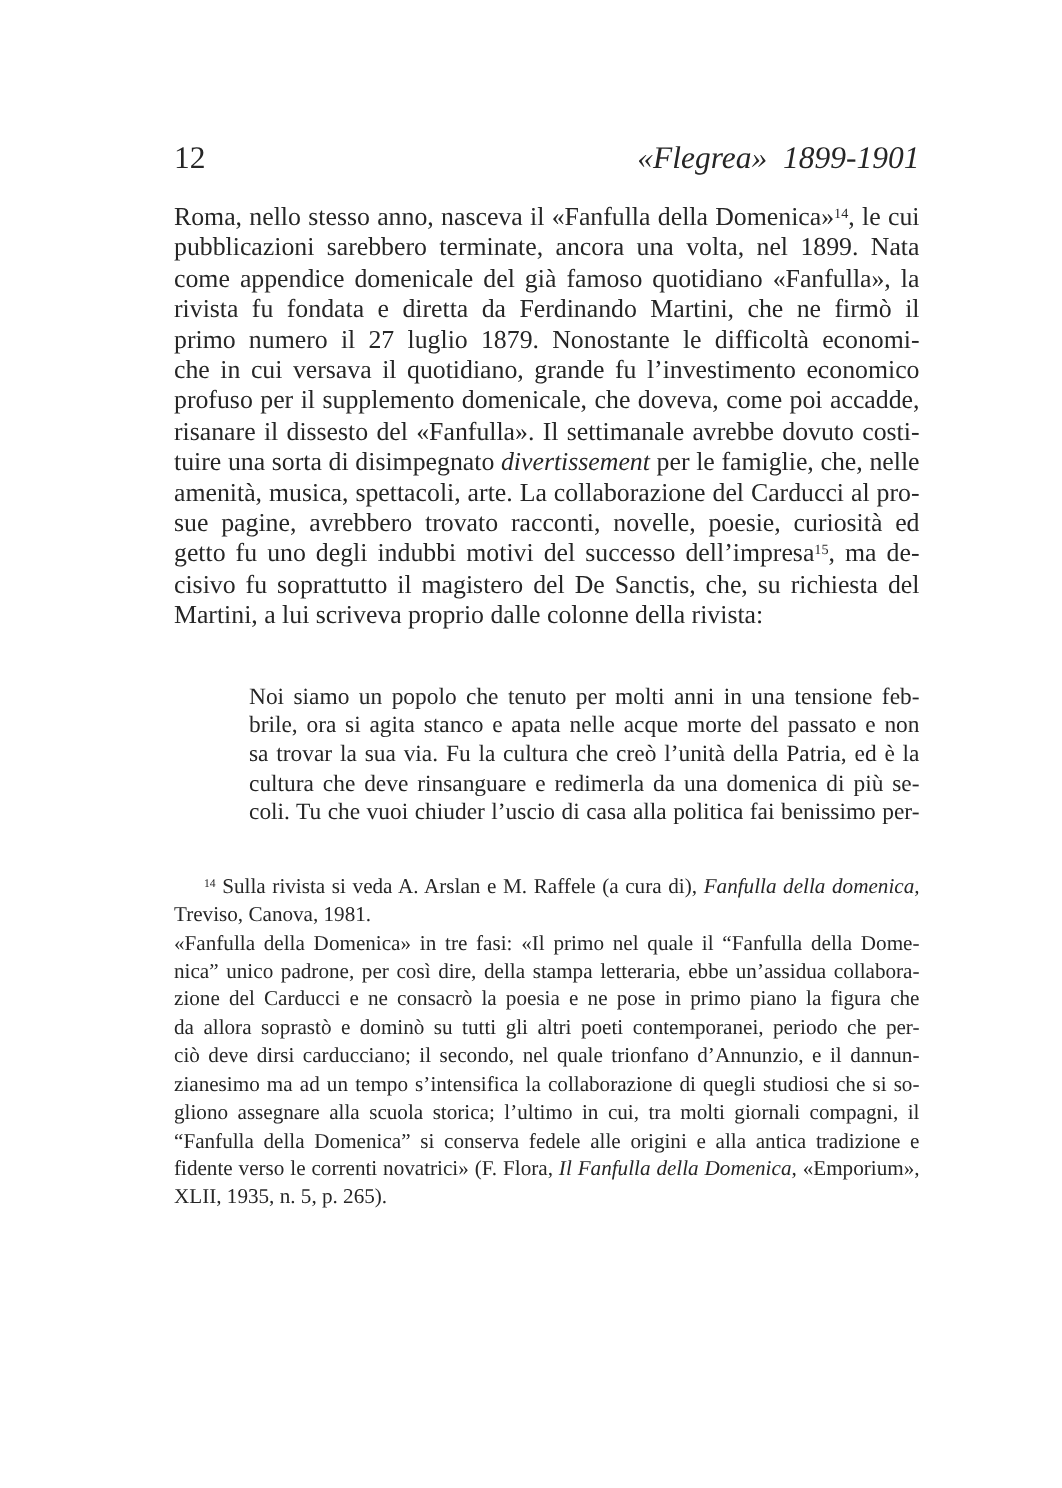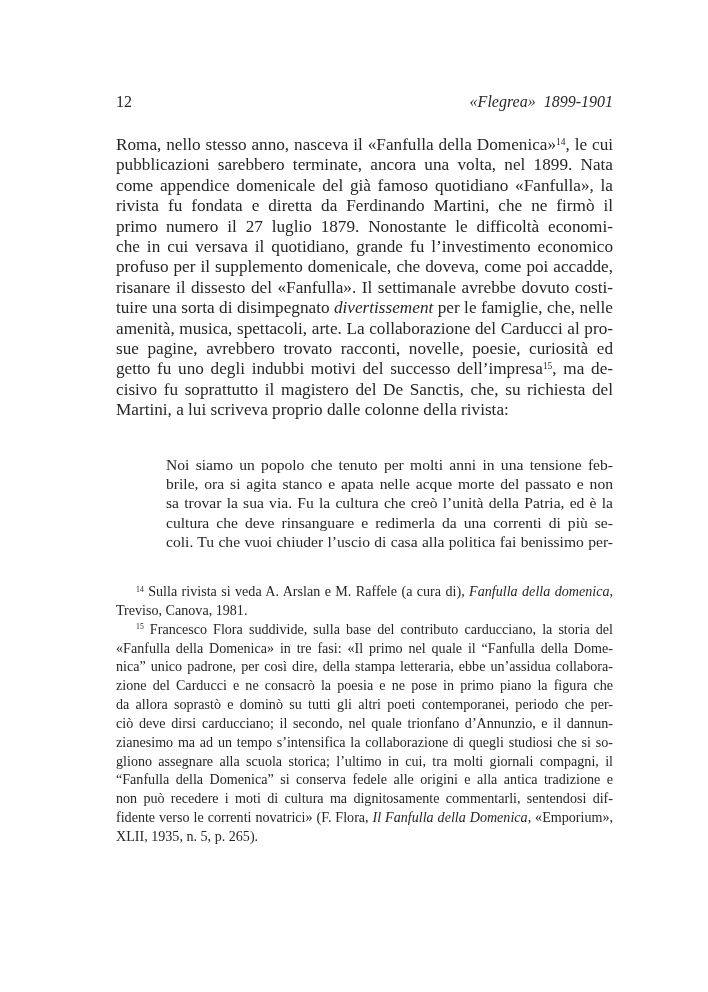--- a/index.html
+++ b/index.html
@@ -20,21 +20,21 @@
     left: 116px;
     top: 0;
     width: 497px;
   }
   .running-head {
     position: absolute;
     top: 93px;
     left: 0;
     width: 497px;
     height: 20px;
-    font-size: 16px;
+    font-size: 21px;
   }
   .page-number {
     position: absolute;
     left: 0;
     top: 0;
   }
   .running-title {
     position: absolute;
     right: 0;
     top: 0;
@@ -105,37 +105,35 @@
       <div class="j"><span>sue pagine, avrebbero trovato racconti, novelle, poesie, curiosità ed</span></div>
       <div class="j"><span>getto fu uno degli indubbi motivi del successo dell’impresa</span><sup>15</sup><span>, ma de-</span></div>
       <div class="j"><span>cisivo fu soprattutto il magistero del De Sanctis, che, su richiesta del</span></div>
       <div class="j last"><span>Martini, a lui scriveva proprio dalle colonne della rivista:</span></div>
     </div>
 
   <div class="quote" id="quote">
       <div class="j">Noi siamo un popolo che tenuto per molti anni in una tensione feb-</div>
       <div class="j">brile, ora si agita stanco e apata nelle acque morte del passato e non</div>
       <div class="j">sa trovar la sua via. Fu la cultura che creò l’unità della Patria, ed è la</div>
-      <div class="j">cultura che deve rinsanguare e redimerla da una correnti di più se-</div>
+      <div class="j">cultura che deve rinsanguare e redimerla da una domenica di più se-</div>
       <div class="j">coli. Tu che vuoi chiuder l’uscio di casa alla politica fai benissimo per-</div>
     </div>
 
   <div class="footnotes" id="footnotes">
       <div>
         <div class="j fn-indent"><sup>14</sup> <span>Sulla rivista si veda A. Arslan e M. Raffele (a cura di), </span><i>Fanfulla della domenica,</i></div>
         <div class="j last"><span>Treviso, Canova, 1981.</span></div>
       </div>
       <div>
-        <div class="j fn-indent"><sup>15</sup> <span>Francesco Flora suddivide, sulla base del contributo carducciano, la storia del</span></div>
         <div class="j"><span>«Fanfulla della Domenica» in tre fasi: «Il primo nel quale il “Fanfulla della Dome-</span></div>
         <div class="j"><span>nica” unico padrone, per così dire, della stampa letteraria, ebbe un’assidua collabora-</span></div>
         <div class="j"><span>zione del Carducci e ne consacrò la poesia e ne pose in primo piano la figura che</span></div>
         <div class="j"><span>da allora soprastò e dominò su tutti gli altri poeti contemporanei, periodo che per-</span></div>
         <div class="j"><span>ciò deve dirsi carducciano; il secondo, nel quale trionfano d’Annunzio, e il dannun-</span></div>
         <div class="j"><span>zianesimo ma ad un tempo s’intensifica la collaborazione di quegli studiosi che si so-</span></div>
         <div class="j"><span>gliono assegnare alla scuola storica; l’ultimo in cui, tra molti giornali compagni, il</span></div>
         <div class="j"><span>“Fanfulla della Domenica” si conserva fedele alle origini e alla antica tradizione e</span></div>
-        <div class="j"><span>non può recedere i moti di cultura ma dignitosamente commentarli, sentendosi dif-</span></div>
         <div class="j"><span>fidente verso le correnti novatrici» (F. Flora, </span><i>Il Fanfulla della Domenica</i><span>, «Emporium»,</span></div>
         <div class="j last"><span>XLII, 1935, n. 5, p. 265).</span></div>
       </div>
     </div>
 </div>
 
 </body></html>

